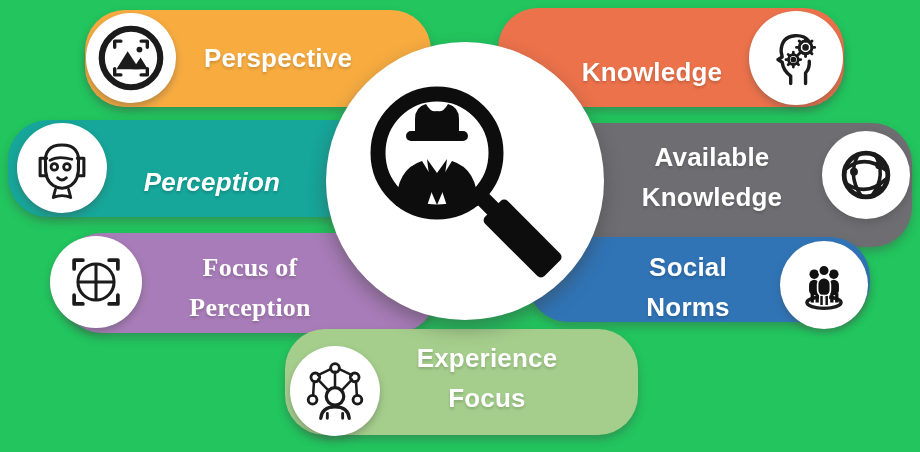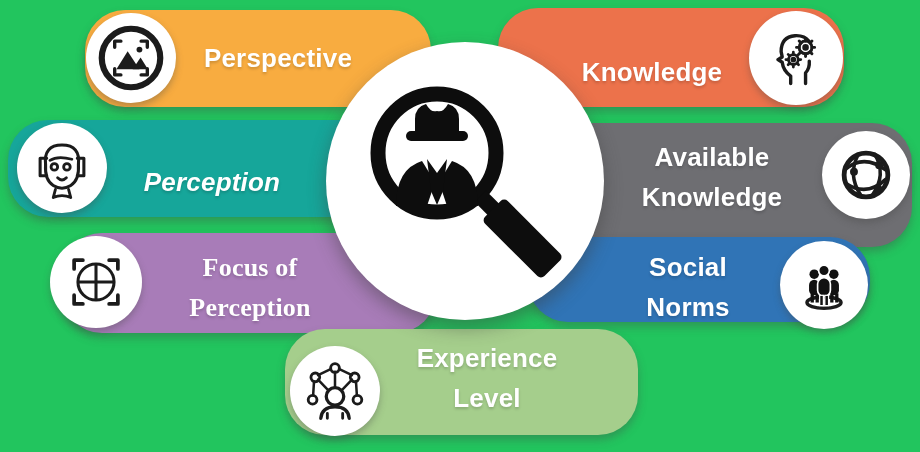--- a/index.html
+++ b/index.html
@@ -178,21 +178,21 @@
         <rect x="25.8" y="25" width="12.4" height="18" rx="6" stroke="#fff" stroke-width="1.6"></rect>
         <rect x="27.8" y="42" width="3.6" height="10" stroke="#fff" stroke-width="1.2"></rect>
         <rect x="32.8" y="42" width="3.6" height="10" stroke="#fff" stroke-width="1.2"></rect>
       </g>
     </svg>
   </div>
 
   <div class="bar bar-experience" style="background-color: rgb(165, 206, 140);">
     <div class="txt txt-experience">
       <div>Experience</div>
-      <div>Level</div>
+      <div>Focus</div>
     </div>
   </div>
   <div class="icirc ic-experience">
     <svg width="70" height="70" viewBox="0 0 64 64">
       <g class="stroke-ic" stroke-width="2.3">
         <path d="M32,14.5 L32,28.5"></path>
         <path d="M16.5,21.5 L25.5,31"></path>
         <path d="M47.5,21.5 L38.5,31"></path>
         <path d="M12,36 L12.8,23.5"></path>
         <path d="M52,36 L51.2,23.5"></path>

